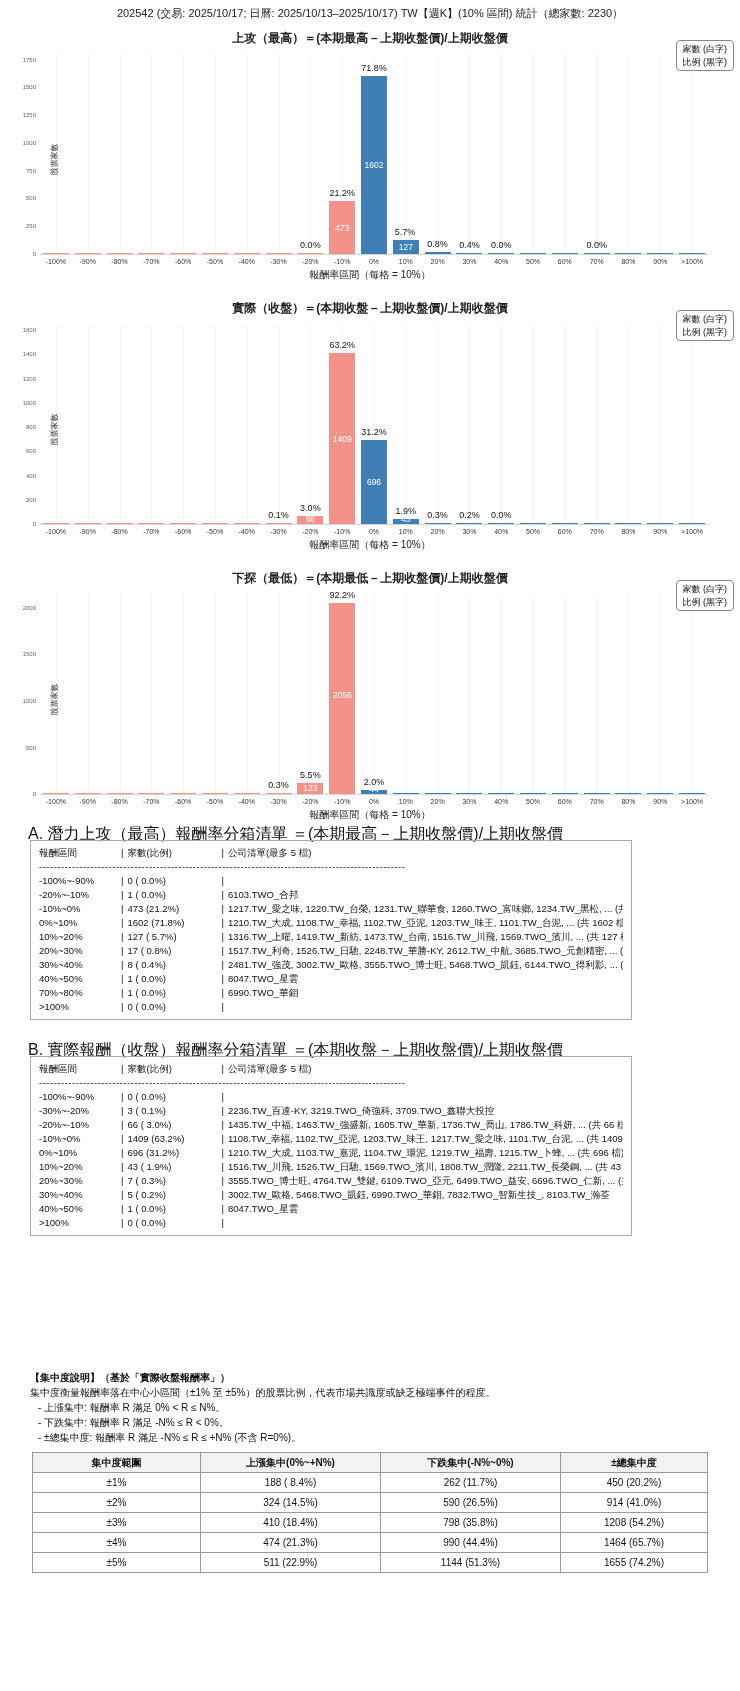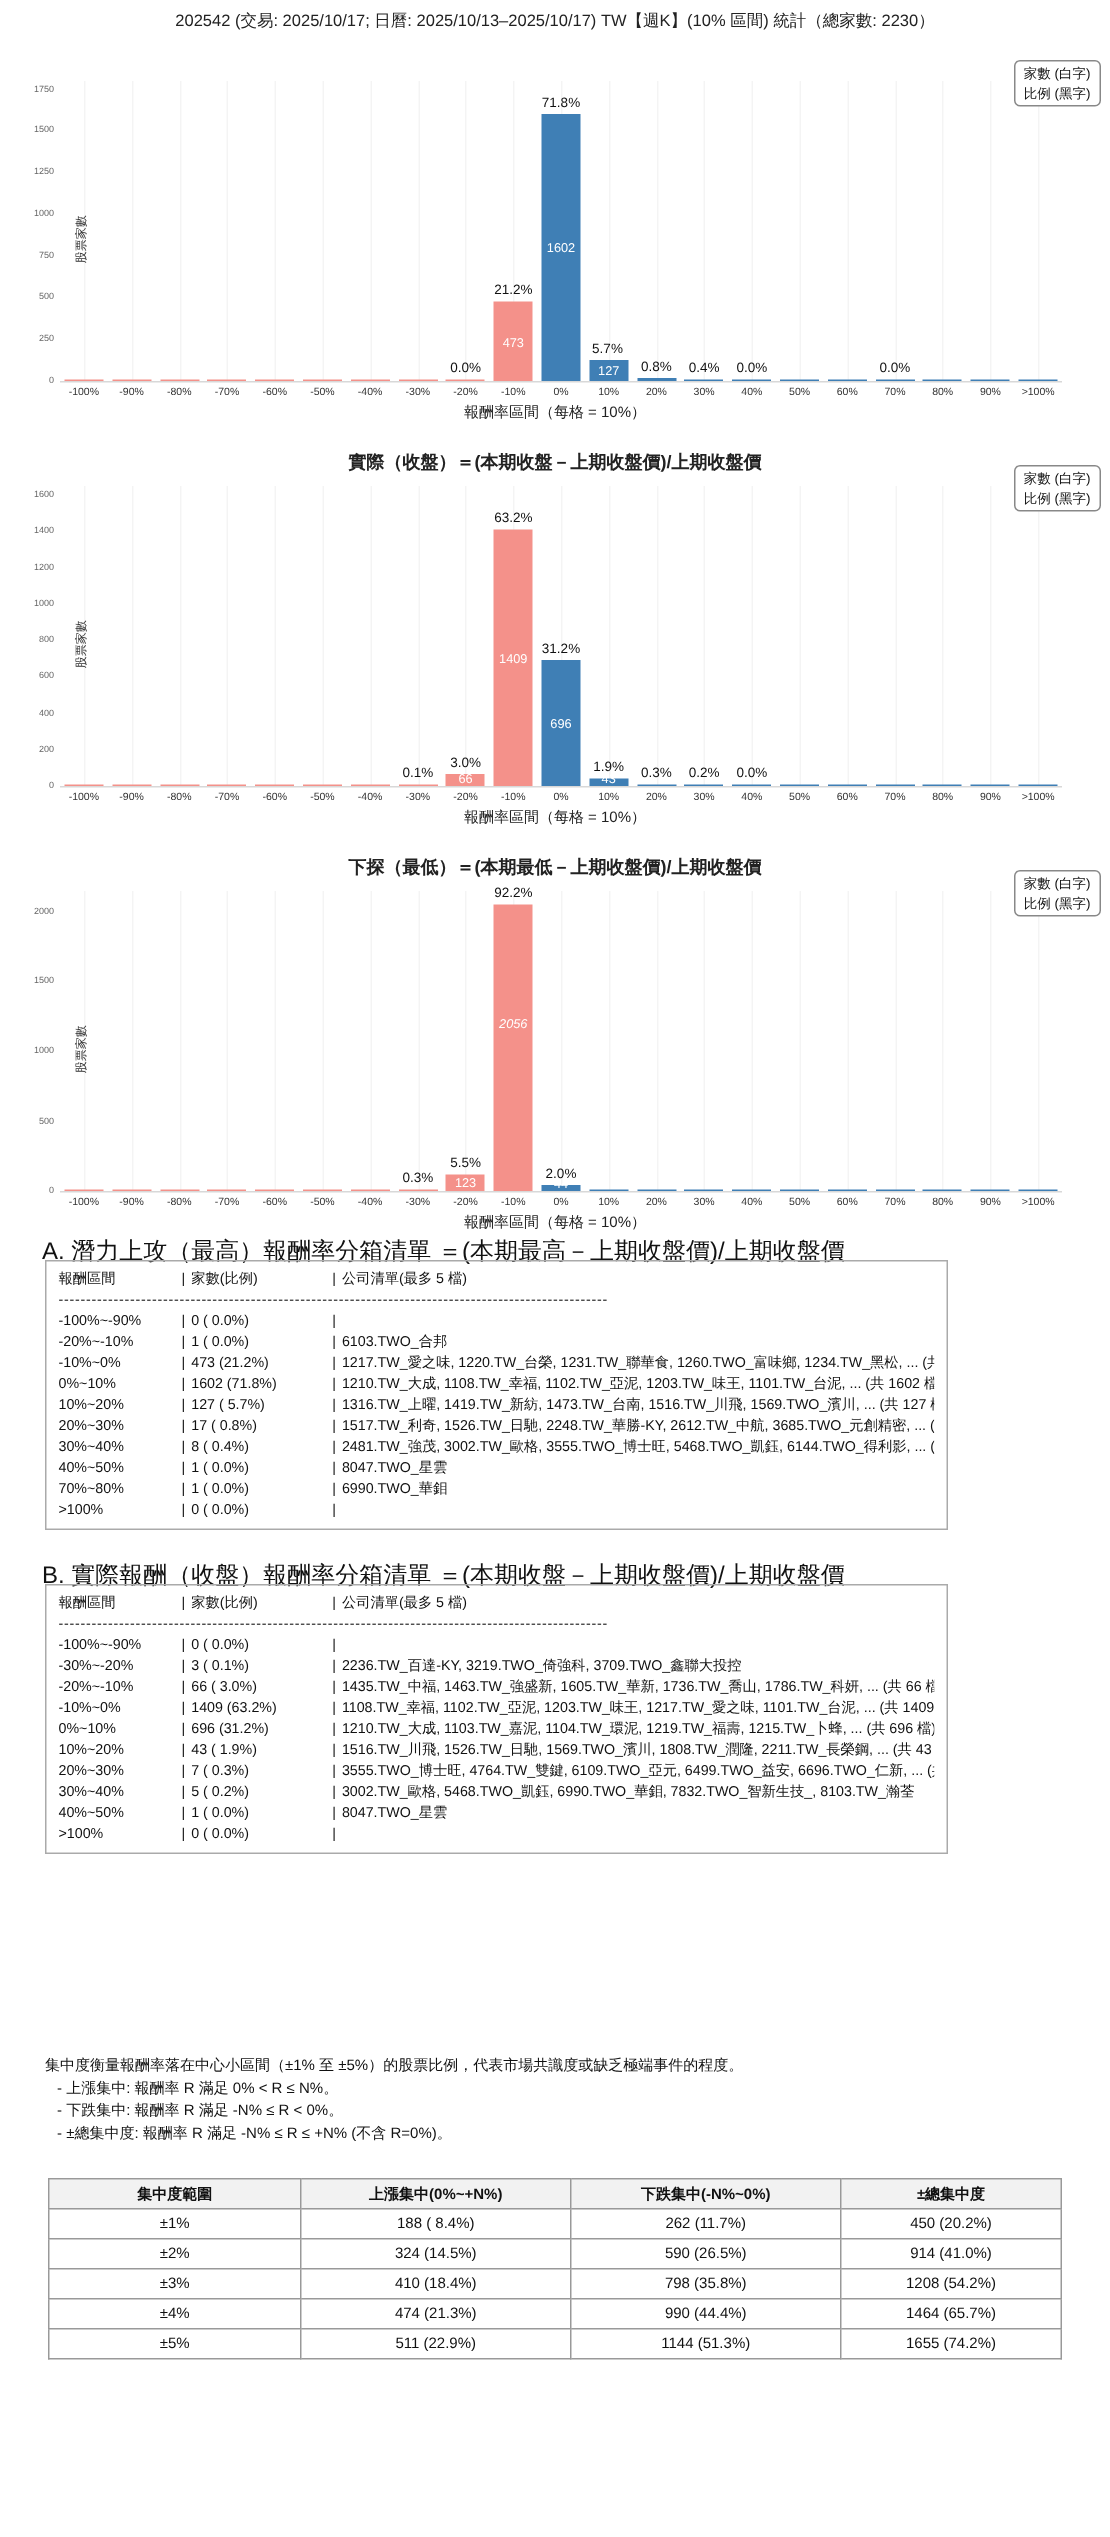--- a/index.html
+++ b/index.html
@@ -50,20 +50,21 @@
   .conc-table th{background:#f2f2f2;font-weight:700;}
 </style>
 </head>
 <body>
 
 <div class="page">
   <div class="page-title">202542 (交易: 2025/10/17; 日曆: 2025/10/13–2025/10/17) TW【週K】(10% 區間) 統計（總家數: 2230）</div>
 
   <div id="chart-area">
       <div class="chart" style="top: 30px;">
+        <div class="chart-title">上攻（最高）＝(本期最高－上期收盤價)/上期收盤價</div>
         <div class="legend">
           <div>家數 (白字)</div>
           <div>比例 (黑字)</div>
         </div>
         <div class="plot">
           <div class="ylabel">股票家數</div>
           <div class="gridline" style="left: 15.9048px;"></div>
           <div class="xtick" style="left: 15.9048px;">-100%</div>
           <div class="gridline" style="left: 47.7143px;"></div>
           <div class="xtick" style="left: 47.7143px;">-90%</div>
@@ -305,21 +306,21 @@
           <div class="bar" style="left: 130.143px; width: 26px; height: 1px; background: rgb(244, 145, 138);"></div>
           <div class="bar" style="left: 161.952px; width: 26px; height: 1px; background: rgb(244, 145, 138);"></div>
           <div class="bar" style="left: 193.762px; width: 26px; height: 1px; background: rgb(244, 145, 138);"></div>
           <div class="bar" style="left: 225.571px; width: 26px; height: 1px; background: rgb(244, 145, 138);"></div>
           <div class="pct-label" style="left: 238.571px; bottom: 4px;">0.3%</div>
           <div class="bar" style="left: 257.381px; width: 26px; height: 11.4419px; background: rgb(244, 145, 138);"></div>
           <div class="pct-label" style="left: 270.381px; bottom: 14.4419px;">5.5%</div>
           <div class="count-label" style="left: 270.381px; bottom: 0.72093px;">123</div>
           <div class="bar" style="left: 289.19px; width: 26px; height: 191.256px; background: rgb(244, 145, 138);"></div>
           <div class="pct-label" style="left: 302.19px; bottom: 194.256px;">92.2%</div>
-          <div class="count-label" style="left: 302.19px; bottom: 107px; font-style: italic;">2056</div>
+          <div class="count-label" style="left: 302.19px; bottom: 94px;">2056</div>
           <div class="bar" style="left: 321px; width: 26px; height: 4.09302px; background: rgb(63, 127, 181);"></div>
           <div class="pct-label" style="left: 334px; bottom: 7.09302px;">2.0%</div>
           <div class="count-label" style="left: 334px; bottom: 0px;">44</div>
           <div class="bar" style="left: 352.81px; width: 26px; height: 1px; background: rgb(63, 127, 181);"></div>
           <div class="bar" style="left: 384.619px; width: 26px; height: 1px; background: rgb(63, 127, 181);"></div>
           <div class="bar" style="left: 416.429px; width: 26px; height: 1px; background: rgb(63, 127, 181);"></div>
           <div class="bar" style="left: 448.238px; width: 26px; height: 1px; background: rgb(63, 127, 181);"></div>
           <div class="bar" style="left: 480.048px; width: 26px; height: 1px; background: rgb(63, 127, 181);"></div>
           <div class="bar" style="left: 511.857px; width: 26px; height: 1px; background: rgb(63, 127, 181);"></div>
           <div class="bar" style="left: 543.667px; width: 26px; height: 1px; background: rgb(63, 127, 181);"></div>
@@ -489,20 +490,21 @@
       <div class="list-row">
         <div class="lc-range">&gt;100%</div>
         <div class="lc-sep">|</div>
         <div class="lc-count">0 ( 0.0%)</div>
         <div class="lc-sep">|</div>
         <div class="lc-comp"></div>
       </div>
     </div>
 
   <div class="conc" style="top:1370px">
+    <div class="conc-title">【集中度說明】（基於「實際收盤報酬率」）</div>
     <div>集中度衡量報酬率落在中心小區間（±1% 至 ±5%）的股票比例，代表市場共識度或缺乏極端事件的程度。</div>
     <div class="conc-indent">- 上漲集中: 報酬率 R 滿足 0% &lt; R ≤ N%。</div>
     <div class="conc-indent">- 下跌集中: 報酬率 R 滿足 -N% ≤ R &lt; 0%。</div>
     <div class="conc-indent">- ±總集中度: 報酬率 R 滿足 -N% ≤ R ≤ +N% (不含 R=0%)。</div>
   </div>
 
   <table class="conc-table" id="conc-table" style="top:1452px">
     <colgroup>
         <col style="width:168px">
         <col style="width:180px">

